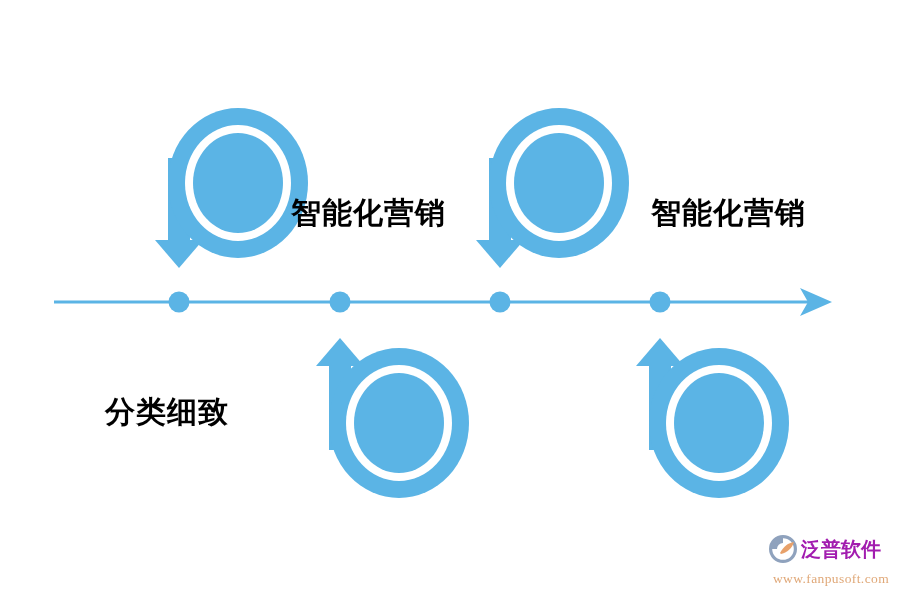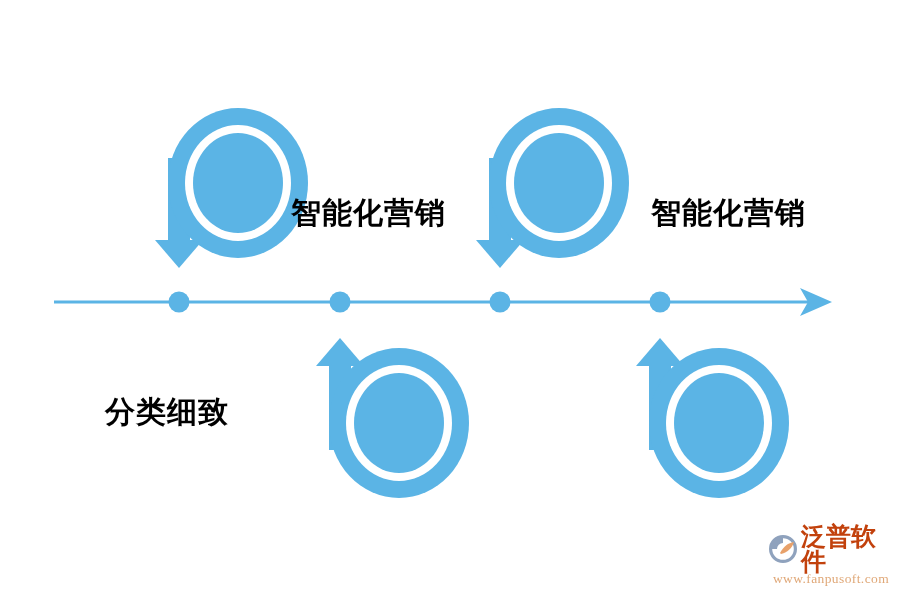--- a/index.html
+++ b/index.html
@@ -59,23 +59,23 @@
     align-items: center;
     height: 32px;
   }
   #watermark-mark {
     width: 30px;
     height: 30px;
     flex: 0 0 30px;
     margin-right: 3px;
   }
   #watermark-brand {
-    font-size: 25px;
+    font-size: 20px;
     font-weight: bold;
-    color: #c2410c;
+    color: #a21caf;
     line-height: 1;
     letter-spacing: 0px;
     font-family: "Liberation Sans", "DejaVu Sans", sans-serif;
   }
   #watermark-url {
     margin-top: 6px;
     font-size: 13.5px;
     color: #e0a878;
     letter-spacing: 0.4px;
     text-align: center;

